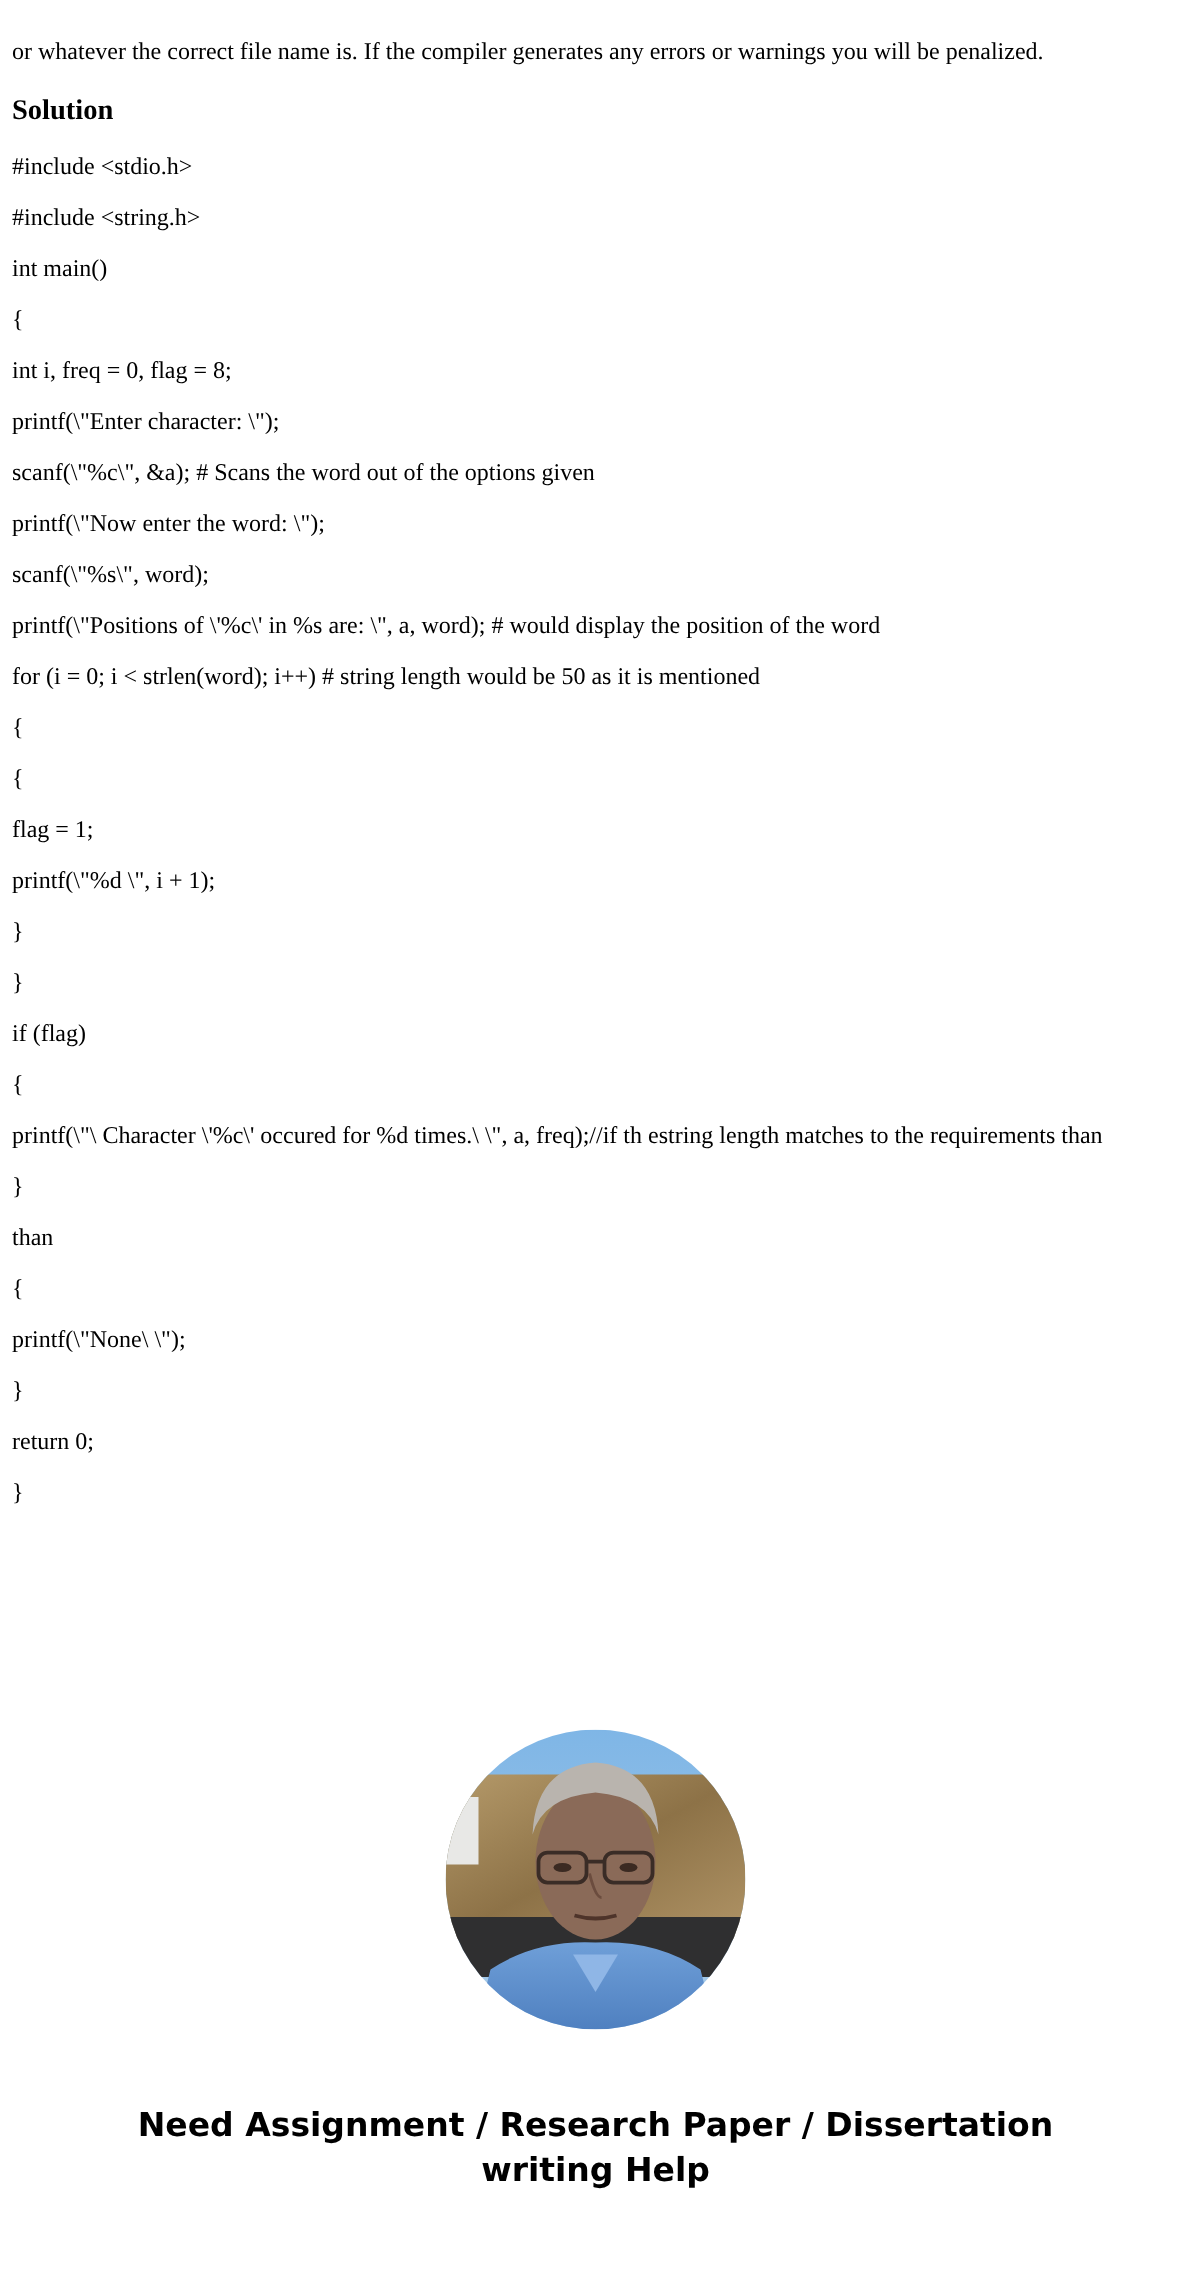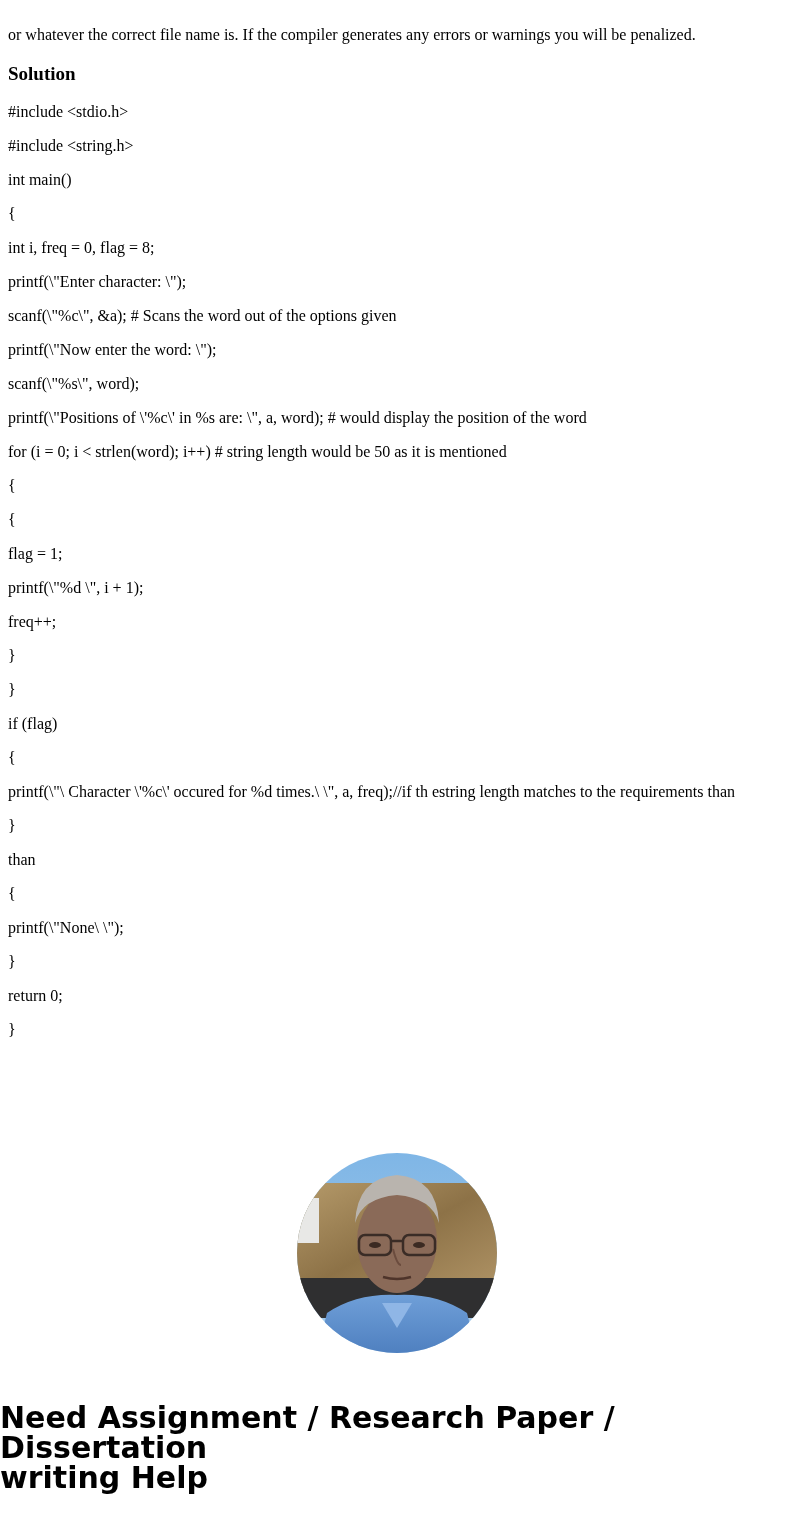--- a/index.html
+++ b/index.html
@@ -56,23 +56,24 @@
       height: 200px;
       border-radius: 50%;
       overflow: hidden;
     }
     .avatar-wrap svg { display: block; }
     .footer {
       position: absolute;
       top: 1403px;
       left: 0;
       width: 794px;
+      text-align: center;
       font-family: "DejaVu Sans", "Liberation Sans", sans-serif;
       font-weight: bold;
-      font-size: 30px;
+      font-size: 22px;
       line-height: 30px;
     }
   </style>
 </head>
 <body>
 
 <div class="content">
   <div class="intro">or whatever the correct file name is. If the compiler generates any errors or warnings you will be penalized.</div>
   <div class="heading">Solution</div>
   <div class="code-lines">
@@ -84,21 +85,20 @@
     <p class="code-line">printf(\"Enter character: \");</p>
     <p class="code-line">scanf(\"%c\", &amp;a); # Scans the word out of the options given</p>
     <p class="code-line">printf(\"Now enter the word: \");</p>
     <p class="code-line">scanf(\"%s\", word);</p>
     <p class="code-line">printf(\"Positions of \'%c\' in %s are: \", a, word); # would display the position of the word</p>
     <p class="code-line">for (i = 0; i &lt; strlen(word); i++) # string length would be 50 as it is mentioned</p>
     <p class="code-line">{</p>
     <p class="code-line">{</p>
     <p class="code-line">flag = 1;</p>
     <p class="code-line">printf(\"%d \", i + 1);</p>
-    <p class="code-line">freq++;</p>
     <p class="code-line">}</p>
     <p class="code-line">}</p>
     <p class="code-line">if (flag)</p>
     <p class="code-line">{</p>
     <p class="code-line">printf(\"\ Character \'%c\' occured for %d times.\ \", a, freq);//if th estring length matches to the requirements than</p>
     <p class="code-line">}</p>
     <p class="code-line">than</p>
     <p class="code-line">{</p>
     <p class="code-line">printf(\"None\ \");</p>
     <p class="code-line">}</p>

